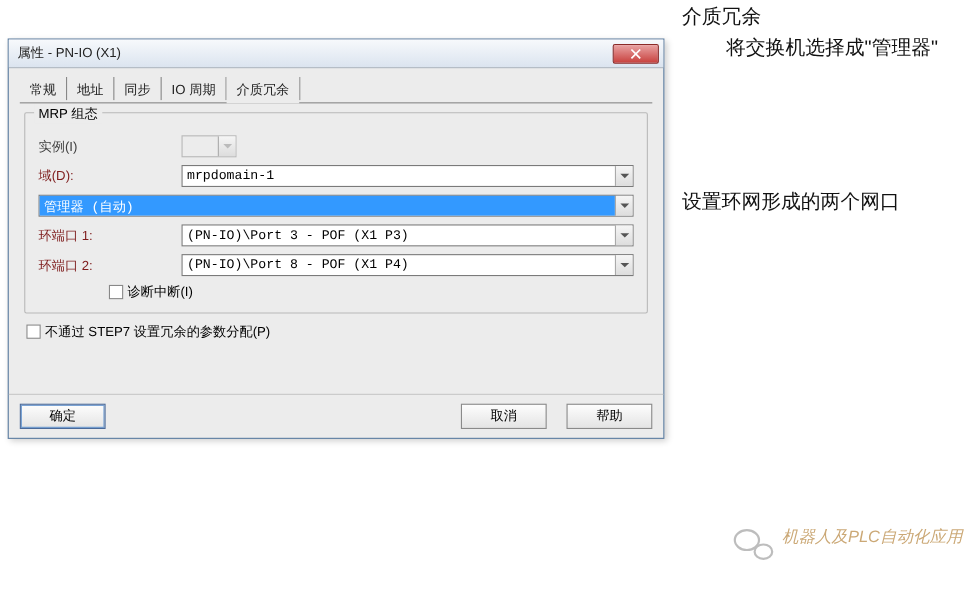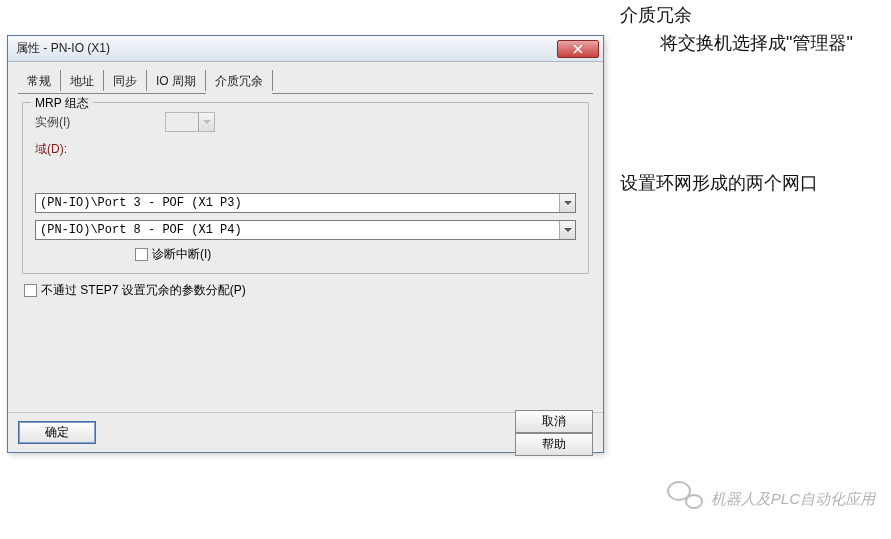--- a/index.html
+++ b/index.html
@@ -1,21 +1,21 @@
 <!DOCTYPE html>
 <html><head>
   <meta charset="utf-8">
   <style>
     * { box-sizing: border-box; margin: 0; padding: 0; }
     body { font-family: "Microsoft YaHei", SimSun, Arial, sans-serif; font-size: 12px; background: #fff; width: 891px; height: 539px; position: relative; }
     
     .dialog {
       position: absolute;
       left: 7px; top: 35px;
-      width: 597px; height: 418px;
+      width: 597px; height: 364px;
       background: #ececec;
       border: 1px solid #5a7ca0;
       box-shadow: 2px 2px 6px rgba(0,0,0,0.2);
     }
     .titlebar {
       height: 26px;
       background: linear-gradient(to bottom, #f7f9fc, #dbe4ef);
       display: flex; align-items: center; justify-content: space-between;
       padding: 0 4px 0 8px;
       border-bottom: 1px solid #b0b8c2;
@@ -55,21 +55,21 @@
     .tab-underline {
       border-bottom: 1px solid #888;
       margin: 0 10px;
     }
     
     .content { padding: 8px 14px; }
     
     .groupbox {
       border: 1px solid #b8b8b8;
       border-radius: 2px;
-      padding: 8px 12px 10px 12px;
+      padding: 19px 12px 10px 12px;
       position: relative;
       margin-bottom: 8px;
     }
     .groupbox-legend {
       position: absolute;
       top: -8px; left: 8px;
       background: #ececec;
       padding: 0 4px;
       font-size: 12px;
     }
@@ -117,21 +117,21 @@
     .combo-arrow::after {
       content: "";
       border-left: 4px solid transparent;
       border-right: 4px solid transparent;
       border-top: 4px solid #555;
     }
     .combo.disabled .combo-arrow::after { border-top-color: #bbb; }
     
     .checkbox-row {
       display: flex; align-items: center; gap: 4px;
-      margin-left: 100px;
+      margin-left: 64px;
       margin-top: 4px;
     }
     .checkbox-row.outer { margin-left: 2px; margin-top: 4px; text-align: right; }
     .cb {
       width: 13px; height: 13px;
       border: 1px solid #888;
       background: #fff;
       cursor: pointer;
     }
     
@@ -146,39 +146,39 @@
     }
     .btn {
       width: 78px; height: 23px;
       background: linear-gradient(to bottom, #fdfdfd, #e4e4e4);
       border: 1px solid #8a8a8a;
       font-size: 12px;
       cursor: pointer;
       display: flex; align-items: center; justify-content: center;
     }
     .btn.ok { border: 1px solid #4a6a9a; box-shadow: 0 0 0 1px #7aa3d4 inset; }
-    .footer-right { margin-left: auto; display: flex; gap: 0; flex-direction: column; }
+    .footer-right { margin-left: auto; display: flex; gap: 18px; }
     
     .annot {
       position: absolute;
       font-size: 18px;
       color: #111;
       line-height: 1.5;
     }
     .annot1 { left: 620px; top: 2px; }
     .annot2 { left: 660px; top: 30px; width: 210px; }
     .annot3 { left: 620px; top: 170px; width: 260px; }
     
     .watermark {
       position: absolute;
       right: 16px; bottom: 30px;
-      display: flex; align-items: flex-end; gap: 8px;
+      display: flex; align-items: flex-start; gap: 8px;
       opacity: 0.55;
       font-size: 15px;
-      color: #737373;
+      color: #a16207;
       font-style: italic;
     }
     .wechat-icon {
       width: 36px; height: 30px;
       position: relative;
     }
     .wechat-icon .big {
       position: absolute; left: 0; top: 2px;
       width: 24px; height: 20px;
       border: 2px solid #888; border-radius: 50%;
@@ -224,33 +224,43 @@
       <div class="form-row">
         <span class="form-label disabled">实例(I)</span>
         <div class="combo small disabled">
           <span class="combo-text"></span>
           <span class="combo-arrow"></span>
         </div>
       </div>
 
       <div class="form-row">
         <span class="form-label">域(D):</span>
-      </div>
-
-      <div class="form-row">
-      </div>
-
-      <div class="form-row">
+        <div class="combo">
+          <span class="combo-text">mrpdomain-1</span>
+          <span class="combo-arrow"></span>
+        </div>
+      </div>
+
+      <div class="form-row">
+        <div class="combo">
+          <span class="combo-text selected">管理器 (自动)</span>
+          <span class="combo-arrow"></span>
+        </div>
+      </div>
+
+      <div class="form-row">
+        <span class="form-label">环端口 1:</span>
         <div class="combo">
           <span class="combo-text">(PN-IO)\Port 3 - POF (X1 P3)</span>
           <span class="combo-arrow"></span>
         </div>
       </div>
 
       <div class="form-row">
+        <span class="form-label">环端口 2:</span>
         <div class="combo">
           <span class="combo-text">(PN-IO)\Port 8 - POF (X1 P4)</span>
           <span class="combo-arrow"></span>
         </div>
       </div>
 
       <div class="checkbox-row">
         <div class="cb"></div>
         <span>诊断中断(I)</span>
       </div>

